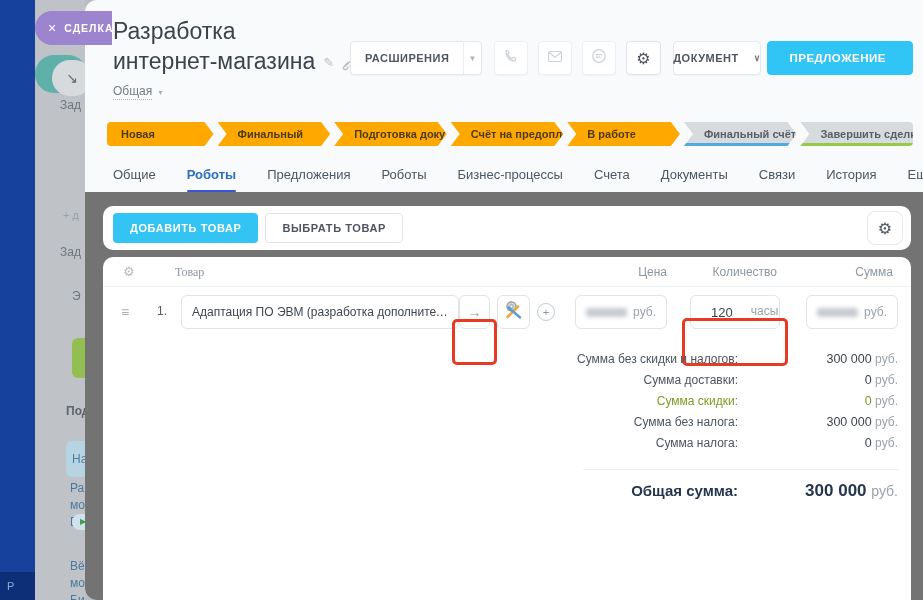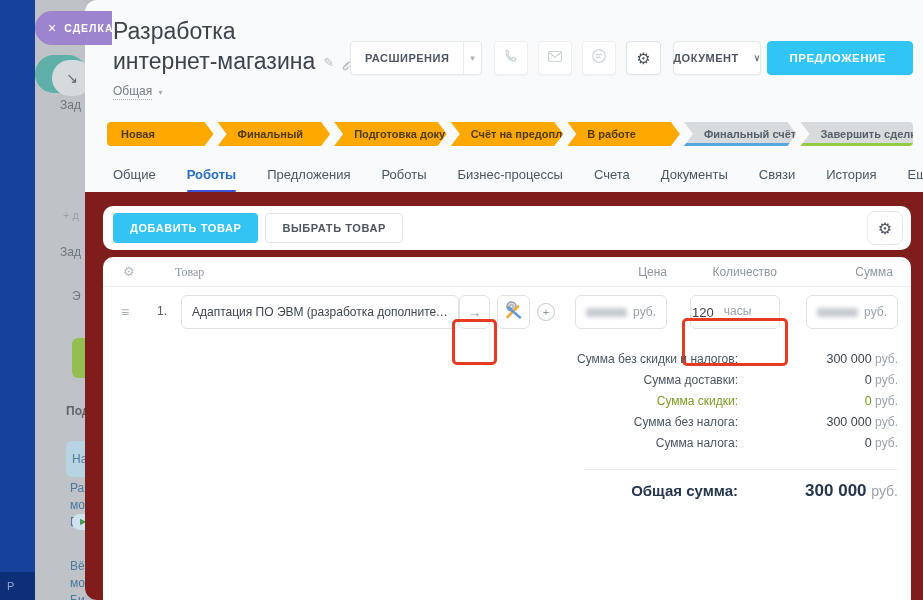--- a/index.html
+++ b/index.html
@@ -64,21 +64,21 @@
   .clip-last { clip-path:polygon(0 0,100% 0,100% 100%,0 100%,9px 50%); border-radius:0 4px 4px 0; }
 
   
   .tabs { position:absolute; left:28px; top:158px; right:18px; height:34px; display:flex; align-items:center; gap:31px; font-size:13px; color:#4a5662; }
   .tab { cursor:pointer; position:relative; padding-bottom:2px; white-space:nowrap; }
   .tab.active { color:#2a6fc0; font-weight:bold; }
   .tab.active::after { content:""; position:absolute; left:0; right:0; bottom:-8px; height:2px; background:#3b55d6; border-radius:1px; }
   .tab-more { margin-left:auto; display:flex; align-items:center; gap:6px; }
 
   
-  .content { position:absolute; left:0; top:192px; right:0; bottom:0; background:#7f1d1d; }
+  .content { position:absolute; left:0; top:192px; right:0; bottom:0; background:#737373; }
   .card { position:absolute; background:#fff; border-radius:10px; }
   .toolbar-card { left:18px; top:14px; width:808px; height:44px; display:flex; align-items:center; padding:0 8px; }
   .btn-add { height:30px; padding:0 17px; background:#33c4f4; border:none; border-radius:4px; color:#fff; font-size:11px; font-weight:bold; letter-spacing:.6px; margin-left:2px; cursor:pointer; font-family:inherit; }
   .btn-select { height:30px; padding:0 16px; background:#fff; border:1px solid #dfe4e8; border-radius:4px; color:#4e5560; font-size:11px; font-weight:bold; letter-spacing:.6px; margin-left:7px; cursor:pointer; font-family:inherit; }
   .toolbar-gear { margin-left:auto; width:36px; height:34px; border:1px solid #e3e8eb; border-radius:8px; display:flex; align-items:center; justify-content:center; color:#4d565f; font-size:16px; cursor:pointer; background:#fff; }
 
   .table-card { left:18px; top:65px; width:808px; height:343px; border-radius:10px 10px 0 0; overflow:hidden; }
   .thead { position:absolute; left:0; top:0; right:0; height:30px; border-bottom:1px solid #eef1f4; font-size:12px; color:#8d97a0; }
   .thead .hgear { position:absolute; left:20px; top:7px; font-size:13px; color:#b6bdc4; cursor:pointer; }
   .th-product { position:absolute; left:72px; top:8px;font-family:Liberation Serif, serif; }
@@ -88,21 +88,21 @@
 
   .prow { position:absolute; left:0; top:30px; right:0; height:52px; }
   .drag-handle { position:absolute; left:18px; top:17px; color:#a9b1b8; font-size:14px; cursor:grab; }
   .row-index { position:absolute; left:54px; top:17px; font-size:12px; color:#535b63; }
   .cell-input { position:absolute; top:8px; height:34px; background:#fff; border:1px solid #dfe4e9; border-radius:6px; display:flex; align-items:center; }
   .name-input { left:78px; width:278px; padding:0 10px; font-size:12px; color:#3f464d; white-space:nowrap; overflow:hidden; }
   .arrow-btn { left:356px; width:31px; color:#8d97a0; font-size:14px; justify-content:center; cursor:pointer; }
   .tools-btn { left:394px; width:33px; justify-content:center; cursor:pointer; }
   .plus-btn { position:absolute; left:434px; top:16px; width:18px; height:18px; border:1px solid #c3cad0; border-radius:50%; color:#8d97a0; font-size:11px; line-height:16px; text-align:center; cursor:pointer; background:#fff; }
   .price-input { left:472px; width:92px; justify-content:flex-end; padding:0 10px; gap:6px; }
-  .qty-input { left:587px; width:90px; justify-content:flex-start; padding:0 1px; gap:10px; }
+  .qty-input { left:587px; width:90px; justify-content:space-between; padding:0 20px; gap:18px; }
   .sum-input { left:703px; width:92px; justify-content:flex-end; padding:0 10px; gap:6px; }
   .censored { width:42px; height:9px; background:#c7cbd0; border-radius:2px; filter:blur(2px); }
   .unit { font-size:12px; color:#9aa3ab; }
   .unit.dotted { border-bottom:1px dotted #b9c0c6; padding-bottom:1px; }
   .qty-num { font-size:13px; color:#3b424a; }
 
   .ann-box { position:absolute; border:3px solid #e63b22; border-radius:5px; pointer-events:none; }
   .ann-arrow { left:349px; top:32px; width:45px; height:46px; }
   .ann-qty { left:579px; top:31px; width:106px; height:48px; }
 

